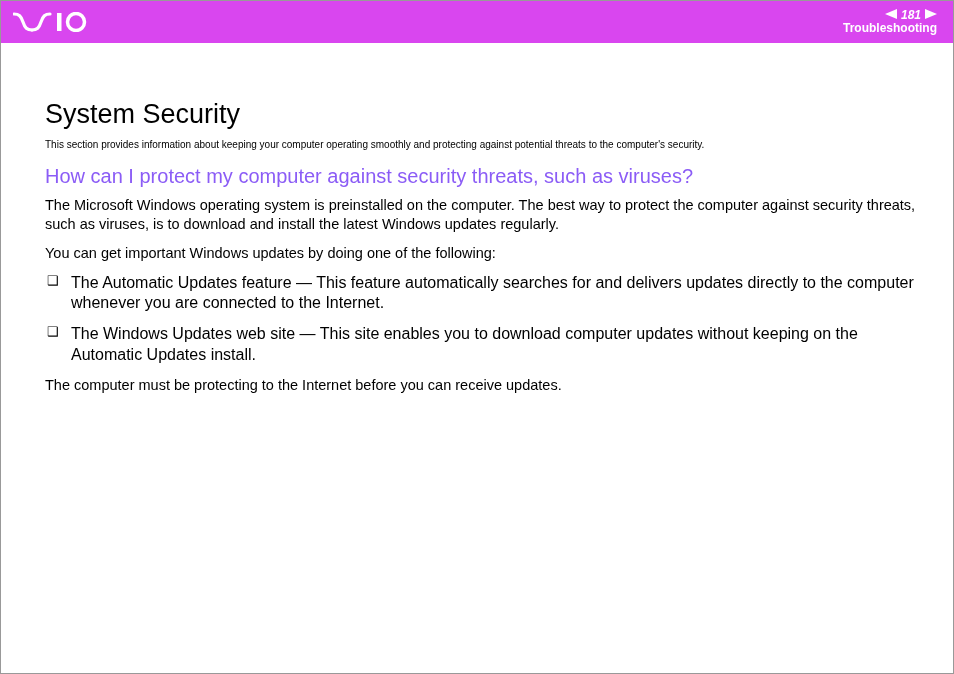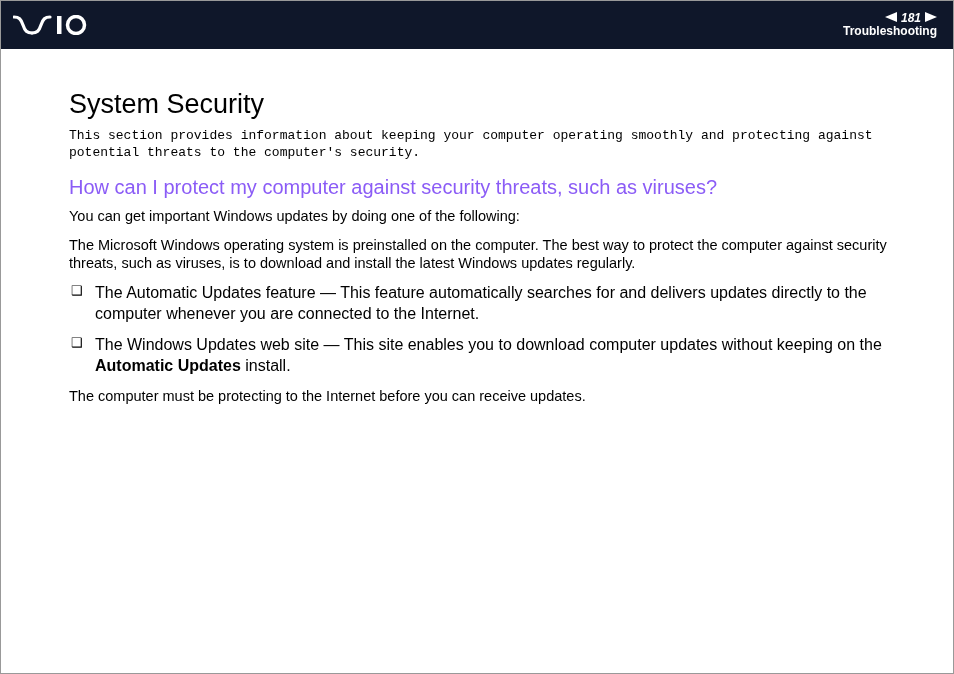--- a/index.html
+++ b/index.html
@@ -5,22 +5,22 @@
   * { margin: 0; padding: 0; box-sizing: border-box; }
   body {
     width: 954px;
     height: 674px;
     font-family: Arial, Helvetica, sans-serif;
     background: #fff;
     overflow: hidden;
     border: 1px solid #999;
   }
   .header {
-    background: #0f172a;
-    height: 48px;
+    background: #d946ef;
+    height: 42px;
     display: flex;
     align-items: center;
     justify-content: space-between;
     padding: 0 16px 0 12px;
     color: #fff;
   }
   .logo svg { display: block; }
   .header-right {
     text-align: right;
     line-height: 1.1;
@@ -35,34 +35,32 @@
     font-style: italic;
   }
   .page-nav .num { font-style: italic; }
   .nav-arrow { display: inline-block; }
   .section-label {
     font-size: 12px;
     font-weight: bold;
     text-align: center;
   }
   .content {
-    padding: 40px 28px 0 44px;
-    margin-left: 24px;
+    padding: 56px 28px 0 44px;
   }
   h1 {
     font-size: 27px;
     font-weight: normal;
     margin-bottom: 8px;
     color: #000;
   }
   .intro {
-    font-size: 13px;
+    font-size: 10px;
     line-height: 1.3;
     margin-bottom: 14px;
-    font-family: Liberation Mono, monospace;
   }
   h2 {
     color: #8b5cf6;
     font-size: 20px;
     font-weight: normal;
     margin-bottom: 8px;
   }
   .para {
     font-size: 14.5px;
     line-height: 1.3;
@@ -79,21 +77,21 @@
     line-height: 1.3;
     margin-bottom: 10px;
   }
   ul.bullets li::before {
     content: "❑";
     position: absolute;
     left: 2px;
     top: 0;
     font-size: 13px;
   }
-  .bold { font-weight: bold; }
+  .bold { font-weight: normal; }
 </style>
 </head>
 <body>
 
 <div class="header">
   <div class="logo">
     <svg width="96" height="20" viewBox="0 0 96 20" fill="none">
       <path d="M1 2 C 6 2 8 4 10 10 C 12 16 14 18 19 18" stroke="#fff" stroke-width="3.2" fill="none" stroke-linecap="round"></path>
       <path d="M19 2 C 24 2 26 4 28 10 C 30 16 32 18 37 18" stroke="#fff" stroke-width="3.2" fill="none" stroke-linecap="round" transform="translate(0,0) scale(1,-1) translate(0,-20)"></path>
       <rect x="44" y="1" width="4.5" height="18" fill="#fff"></rect>
@@ -115,20 +113,20 @@
       </span>
     </div>
     <div class="section-label">Troubleshooting</div>
   </div>
 </div>
 
 <div class="content">
   <h1>System Security</h1>
   <p class="intro">This section provides information about keeping your computer operating smoothly and protecting against potential threats to the computer's security.</p>
   <h2>How can I protect my computer against security threats, such as viruses?</h2>
+  <p class="para">The Microsoft Windows operating system is preinstalled on the computer. The best way to protect the computer against security threats, such as viruses, is to download and install the latest Windows updates regularly.</p>
   <p class="para">You can get important Windows updates by doing one of the following:</p>
-  <p class="para">The Microsoft Windows operating system is preinstalled on the computer. The best way to protect the computer against security threats, such as viruses, is to download and install the latest Windows updates regularly.</p>
   <ul class="bullets">
     <li><span>The Automatic Updates feature — This feature automatically searches for and delivers updates directly to the computer whenever you are connected to the Internet.</span></li>
     <li><span>The Windows Updates web site — This site enables you to download computer updates without keeping on the </span><span class="bold">Automatic Updates</span><span> install.</span></li>
   </ul>
   <p class="para">The computer must be protecting to the Internet before you can receive updates.</p>
 </div>
 
 </body></html>

